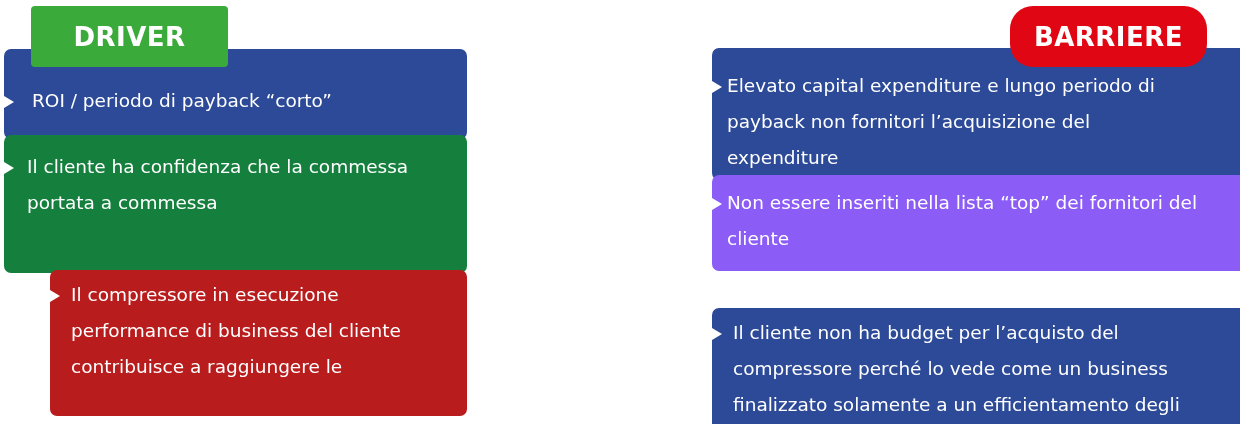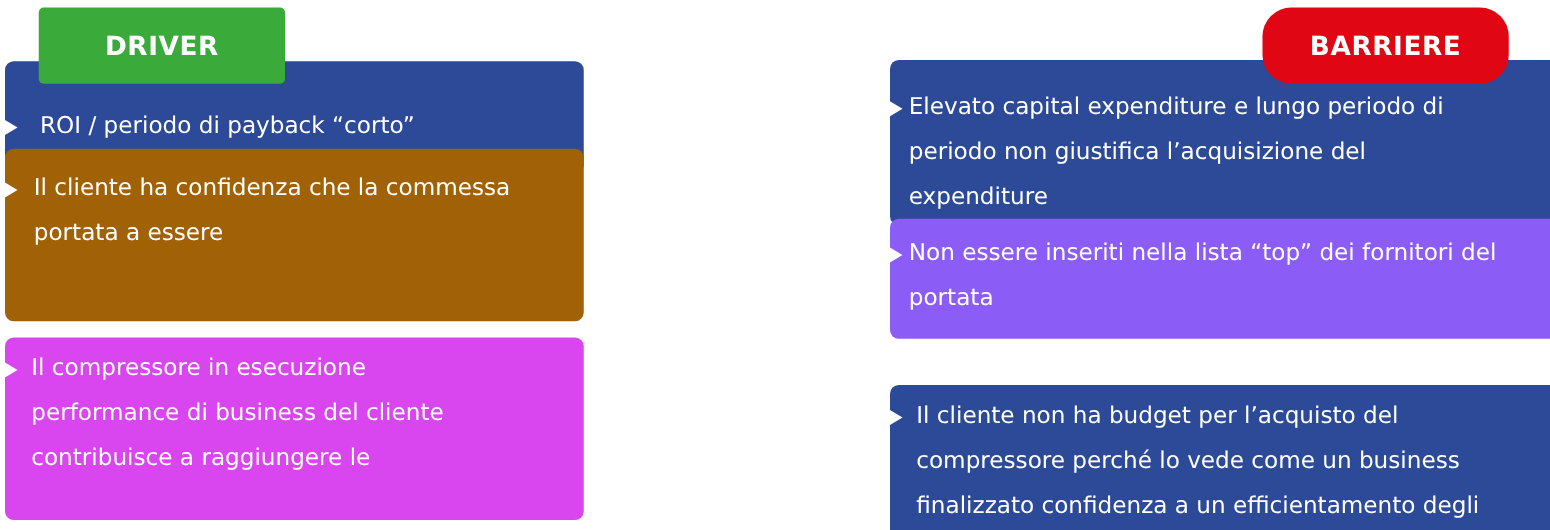--- a/index.html
+++ b/index.html
@@ -17,79 +17,79 @@
   .box .text {
     position:absolute; font-size:18.5px; line-height:36px; letter-spacing:0px;
   }
   .notch {
     position:absolute; left:0; width:0; height:0;
     border-top:6px solid transparent; border-bottom:6px solid transparent;
     border-left:10px solid #ffffff;
   }
   .tag {
     position:absolute; top:6px; height:61px; border-radius:4px; color:#fff;
-    font-weight:bold; font-size:21px; display:flex; align-items:center; justify-content:center;
+    font-weight:bold; font-size:26px; display:flex; align-items:center; justify-content:center;
     z-index:5; letter-spacing:0.5px;
   }
   .tag-driver { left:31px; width:197px; }
   .tag-barriere { left:1010px; width:197px; }
 </style>
 </head>
 <body>
 
 <div class="tag tag-driver" style="background:#3aab3a;">
   <span>DRIVER</span>
 </div>
 
 <div class="panel panel-left">
   <div class="box" style="top:0; height:90px; background:#2c4a98; z-index:1;">
     <div class="notch" style="top:47px;"></div>
     <div class="text" style="left:28px; top:34px;">
       <div>ROI / periodo di payback “corto”</div>
     </div>
   </div>
-  <div class="box" style="top:70px; height:138px; background:#a16207; z-index:2;">
+  <div class="box" style="top:86px; height:138px; background:#15803d; z-index:2;">
     <div class="notch" style="top:27px;"></div>
     <div class="text" style="left:23px; top:14px;">
       <div>Il cliente ha confidenza che la commessa</div>
-      <div>portata a essere</div>
+      <div>portata a commessa</div>
     </div>
   </div>
-  <div class="box" style="top:221px; height:146px; background:#d946ef; z-index:3;">
+  <div class="box" style="top:221px; height:146px; background:#b91c1c; z-index:3;margin-left:46px;">
     <div class="notch" style="top:20px;"></div>
     <div class="text" style="left:21px; top:7px;">
       <div>Il compressore in esecuzione</div>
       <div>performance di business del cliente</div>
       <div>contribuisce a raggiungere le</div>
     </div>
   </div>
 </div>
 
 <div class="tag tag-barriere" style="background:#e10613;border-radius:23px;">
   <span>BARRIERE</span>
 </div>
 
 <div class="panel panel-right">
   <div class="box" style="top:0; height:132px; background:#2c4a98; z-index:1;">
     <div class="notch" style="top:33px;"></div>
     <div class="text" style="left:15px; top:20px;">
       <div>Elevato capital expenditure e lungo periodo di</div>
-      <div>periodo non giustifica l’acquisizione del</div>
+      <div>payback non fornitori l’acquisizione del</div>
       <div>expenditure</div>
     </div>
   </div>
   <div class="box" style="top:127px; height:96px; background:#8b5cf6; z-index:2;">
     <div class="notch" style="top:23px;"></div>
     <div class="text" style="left:15px; top:10px;">
       <div>Non essere inseriti nella lista “top” dei fornitori del</div>
-      <div>portata</div>
+      <div>cliente</div>
     </div>
   </div>
   <div class="box" style="top:220px; height:148px; background:#2c4a98; z-index:3;margin-top:40px;">
     <div class="notch" style="top:20px;"></div>
     <div class="text" style="left:21px; top:7px;">
       <div>Il cliente non ha budget per l’acquisto del</div>
       <div>compressore perché lo vede come un business</div>
-      <div>finalizzato confidenza a un efficientamento degli</div>
+      <div>finalizzato solamente a un efficientamento degli</div>
       <div>cliente</div>
     </div>
   </div>
 </div>
 
 </body></html>

